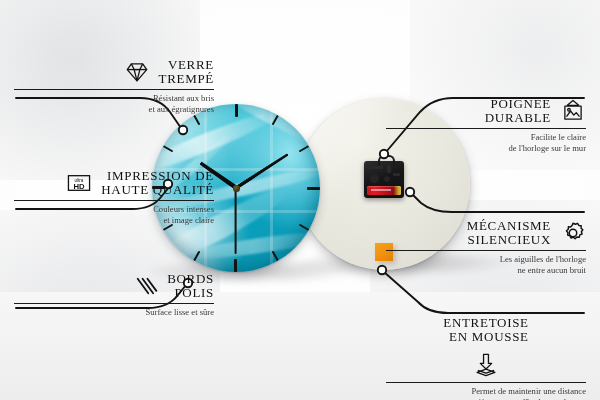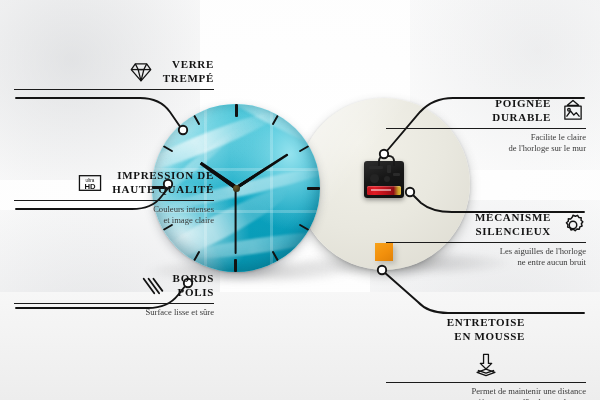--- a/index.html
+++ b/index.html
@@ -102,22 +102,22 @@
     box-shadow:3px 3px 5px rgba(120,120,115,.35);}
 
   
   .callout{position:absolute;width:200px;}
   .callout.left{text-align:right;}
   .callout.right{text-align:left;}
   .co-head{display:flex;align-items:center;gap:9px;}
   .callout.left .co-head{justify-content:flex-end;}
   .callout.right .co-head{justify-content:flex-start;margin-top:39px;}
   .co-title{
-    font-family:"Liberation Serif",serif;font-weight:bold;
-    font-size:11px;line-height:13.5px;letter-spacing:.7px;color:#131313;
+    font-family:"Liberation Serif",serif;font-weight:normal;
+    font-size:13px;line-height:13.5px;letter-spacing:.7px;color:#131313;
     text-transform:uppercase;white-space:pre-line;text-align:right;
   }
   .co-rule{height:1.4px;background:#1b1b1b;margin:4px 0 3px;}
   .co-sub{
     font-family:"Liberation Serif",serif;font-size:8.6px;line-height:10.6px;
     color:#3a3a3a;white-space:pre-line;
   }
   .ico{width:26px;height:26px;flex:0 0 26px;display:block;}
   .ico svg{display:block;width:26px;height:26px;}
 
@@ -244,20 +244,22 @@
               <path d="M9 6 L12.5 13 L16 27"></path>
               <path d="M23 6 L19.5 13 L16 27"></path>
               <path d="M12.5 13 H19.5"></path>
             </g>
           </svg>
       </span>
       <span class="co-title">VERRE
 TREMPÉ</span>
     </div>
     <div class="co-rule"></div>
+    <div class="co-sub">Résistant aux bris
+et aux égratignures</div>
   </div>
 
   <div class="callout left" style="left:14px;top:169px;">
     <div class="co-head">
       <span class="ico">
         <svg viewBox="0 0 32 32">
           <rect x="3" y="7" width="26" height="18" fill="none" stroke="#131313" stroke-width="1.6"></rect>
           <text x="16" y="15" font-family="Liberation Sans, sans-serif" font-size="5.6" text-anchor="middle" fill="#131313">ultra</text>
           <text x="16" y="23" font-family="Liberation Sans, sans-serif" font-size="9.5" font-weight="bold" text-anchor="middle" fill="#131313">HD</text>
         </svg>
@@ -301,21 +303,21 @@
               <circle cx="11" cy="14.5" r="1.6"></circle>
             </g>
           </svg>
       </span>
     </div>
     <div class="co-rule"></div>
     <div class="co-sub">Facilite le claire
 de l'horloge sur le mur</div>
   </div>
 
-  <div class="callout right" style="left:386px;top:172px;text-align:right;">
+  <div class="callout right" style="left:386px;top:180px;text-align:right;">
     <div class="co-head" style="justify-content:flex-end;">
       <span class="co-title">MÉCANISME
 SILENCIEUX</span>
       <span class="ico">
         <svg viewBox="0 0 32 32">
             <g fill="none" stroke="#131313" stroke-width="1.8" stroke-linejoin="round">
           <path d="M16 4 l3 1.2 2.6-1.1 1.6 2.6 2.9 .4 -.2 3 2.2 1.9 -1.8 2.4 .9 2.8 -2.8 1.1 -.6 2.9 -3-.3 -2.1 2.1 -2.4-1.8 -2.8 .9 -1.2-2.8 -2.9-.7 .4-3 -1.9-2.3 2.3-1.9 .1-3 3 .1 1.9-2.3Z"></path>
           <circle cx="16" cy="16" r="4.6"></circle>
             </g>
           </svg>

